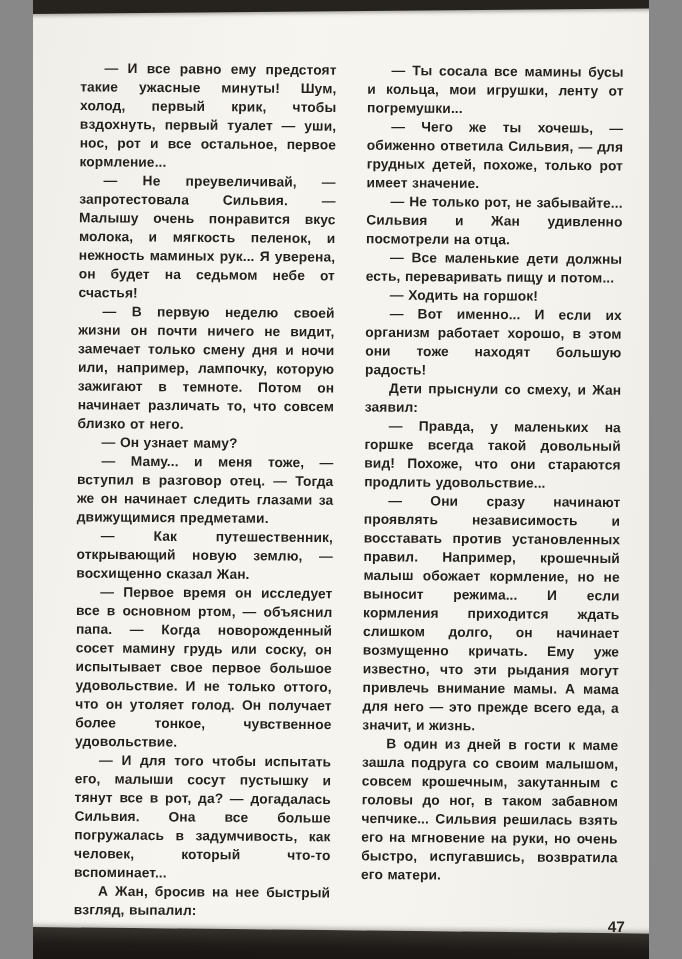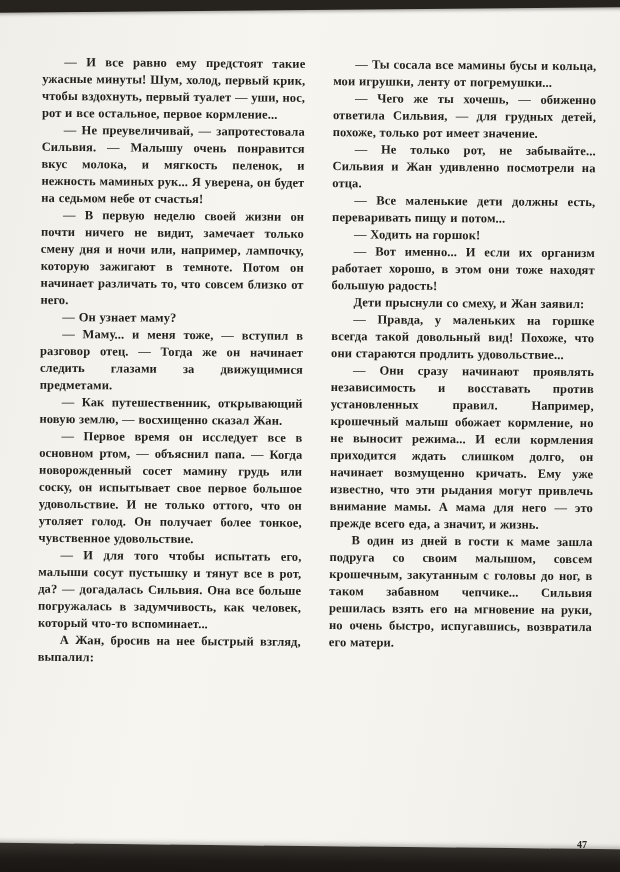--- a/index.html
+++ b/index.html
@@ -2,26 +2,26 @@
 <html lang="ru"><head>
 <meta charset="utf-8">
 <style>
   html, body {
     margin: 0;
     padding: 0;
     background: #888;
   }
   .scan {
     position: relative;
-    width: 620px;
+    width: 560px;
     height: 872px;
     margin: 0 auto;
     overflow: hidden;
     background: linear-gradient(100deg, #efeee9 0%, #f6f5f0 35%, #f4f3ee 70%, #edece7 100%);
-    font-family: Liberation Serif, serif;
+    font-family: Liberation Sans, sans-serif;
   }
   .band {
     position: absolute;
     background: #26231f;
   }
   .band-top {
     top: -10px;
     left: -8px;
     width: 640px;
     height: 20px;
@@ -57,23 +57,23 @@
     text-align: justify;
     font-size: 12.5px;
     line-height: 17px;
     font-weight: bold;
     color: #231f1b;
     letter-spacing: 0.1px;
     word-spacing: 0.5px;
   }
   .page-number {
     position: absolute;
-    right: 33px;
+    right: 22px;
     bottom: 22px;
-    font-size: 10px;
+    font-size: 14px;
     font-weight: bold;
     color: #2a2username621;
     color: #2a2621;
   }
 </style>
 </head>
 <body>
 
 <div class="scan">
 

